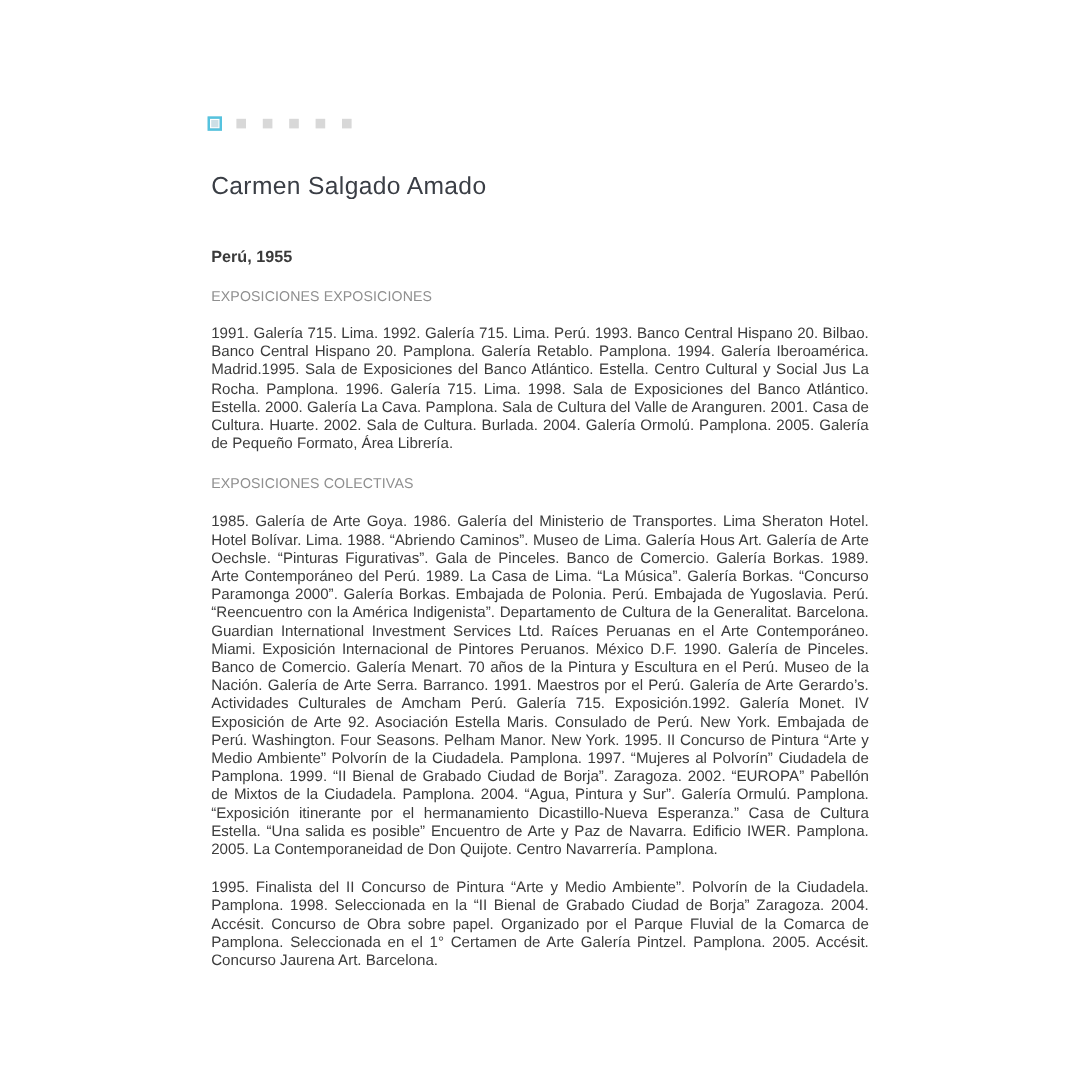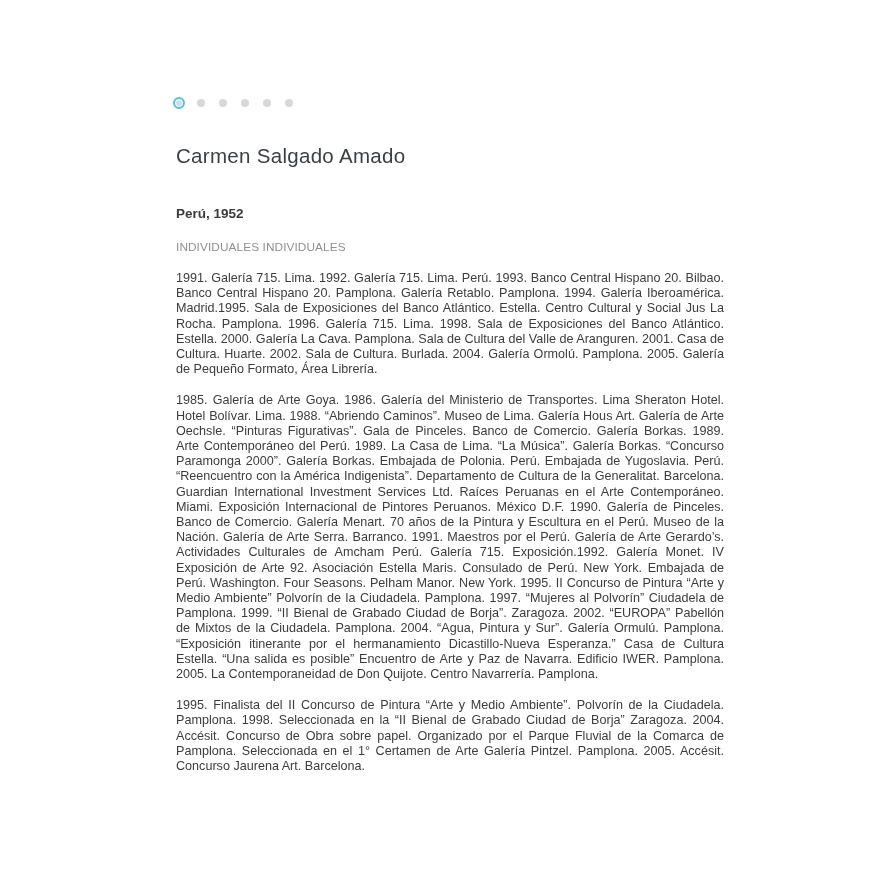--- a/index.html
+++ b/index.html
@@ -2,21 +2,21 @@
 <html style="--bg: #ffffff; --active: #55c3df; --inactive: #d8d8d8; --text: #3c3c3c; --heading: #8f8f8f;"><head>
 <meta charset="utf-8">
 <style>
   :root {
     --bg: #ffffff;
     --active: #55c3df;
     --inactive: #d8d8d8;
     --text: #3c3c3c;
     --heading: #8f8f8f;
   }
-  * { box-sizing: border-box; border-radius: 19px; }
+  * { box-sizing: border-box; }
   html, body { margin: 0; padding: 0; }
   body {
     width: 892px;
     height: 892px;
     background: var(--bg);
     font-family: "Liberation Sans", sans-serif;
     overflow: hidden;
   }
   .page {
     position: relative;
@@ -89,23 +89,24 @@
     <span class="dot active"></span>
     <span class="dot"></span>
     <span class="dot"></span>
     <span class="dot"></span>
     <span class="dot"></span>
     <span class="dot"></span>
   </div>
 
   <div class="content">
     <h1 class="title">Carmen Salgado Amado</h1>
-    <h2 class="subtitle">Perú, 1952</h2>
+    <h2 class="subtitle">Perú, 1955</h2>
 
-    <h3 class="section-heading">INDIVIDUALES INDIVIDUALES</h3>
+    <h3 class="section-heading">EXPOSICIONES EXPOSICIONES</h3>
     <p class="section-body"><b>1991</b>. Galería 715. Lima. <b>1992</b>. Galería 715. Lima. Perú. <b>1993</b>. Banco Central Hispano 20. Bilbao. Banco Central Hispano 20. Pamplona. Galería Retablo. Pamplona. <b>1994.</b> Galería Iberoamérica. Madrid.<b>1995</b>. Sala de Exposiciones del Banco Atlántico. Estella. Centro Cultural y Social Jus La Rocha. Pamplona. <b>1996</b>. Galería 715. Lima. <b>1998</b>. Sala de Exposiciones del Banco Atlántico. Estella. <b>2000</b>. Galería La Cava. Pamplona. Sala de Cultura del Valle de Aranguren. <b>2001</b>. Casa de Cultura. Huarte. <b>2002</b>. Sala de Cultura. Burlada. <b>2004</b>. Galería Ormolú. Pamplona. <b>2005</b>. Galería de Pequeño Formato, Área Librería.</p>
 
+    <h3 class="section-heading">EXPOSICIONES COLECTIVAS</h3>
     <p class="section-body"><b>1985</b>. Galería de Arte Goya. <b>1986</b>. Galería del Ministerio de Transportes. Lima Sheraton Hotel. Hotel Bolívar. Lima. <b>1988</b>. “Abriendo Caminos”. Museo de Lima. Galería Hous Art. Galería de Arte Oechsle. “Pinturas Figurativas”. Gala de Pinceles. Banco de Comercio. Galería Borkas. <b>1989</b>. Arte Contemporáneo del Perú. <b>1989</b>. La Casa de Lima. “La Música”. Galería Borkas. “Concurso Paramonga 2000”. Galería Borkas. Embajada de Polonia. Perú. Embajada de Yugoslavia. Perú. “Reencuentro con la América Indigenista”. Departamento de Cultura de la Generalitat. Barcelona. Guardian International Investment Services Ltd. Raíces Peruanas en el Arte Contemporáneo. Miami. Exposición Internacional de Pintores Peruanos. México D.F. <b>1990</b>. Galería de Pinceles. Banco de Comercio. Galería Menart. 70 años de la Pintura y Escultura en el Perú. Museo de la Nación. Galería de Arte Serra. Barranco. <b>1991</b>. Maestros por el Perú. Galería de Arte Gerardo’s. Actividades Culturales de Amcham Perú. Galería 715. Exposición.<b>1992</b>. Galería Monet. IV Exposición de Arte 92. Asociación Estella Maris. Consulado de Perú. New York. Embajada de Perú. Washington. Four Seasons. Pelham Manor. New York. <b>1995</b>. II Concurso de Pintura “Arte y Medio Ambiente” Polvorín de la Ciudadela. Pamplona. 1997. “Mujeres al Polvorín” Ciudadela de Pamplona. <b>1999</b>. “II Bienal de Grabado Ciudad de Borja”. Zaragoza. <b>2002</b>. “EUROPA” Pabellón de Mixtos de la Ciudadela. Pamplona. 2004. “Agua, Pintura y Sur”. Galería Ormulú. Pamplona. “Exposición itinerante por el hermanamiento Dicastillo-Nueva Esperanza.” Casa de Cultura Estella. “Una salida es posible” Encuentro de Arte y Paz de Navarra. Edificio IWER. Pamplona. <b>2005</b>. La Contemporaneidad de Don Quijote. Centro Navarrería. Pamplona.</p>
 
     <p class="section-body"><b>1995</b>. Finalista del II Concurso de Pintura “Arte y Medio Ambiente”. Polvorín de la Ciudadela. Pamplona. <b>1998</b>. Seleccionada en la “II Bienal de Grabado Ciudad de Borja” Zaragoza. <b>2004</b>. Accésit. Concurso de Obra sobre papel. Organizado por el Parque Fluvial de la Comarca de Pamplona. Seleccionada en el 1° Certamen de Arte Galería Pintzel. Pamplona. <b>2005</b>. Accésit. Concurso Jaurena Art. Barcelona.</p>
   </div>
 
 </div>
 
 </body></html>

